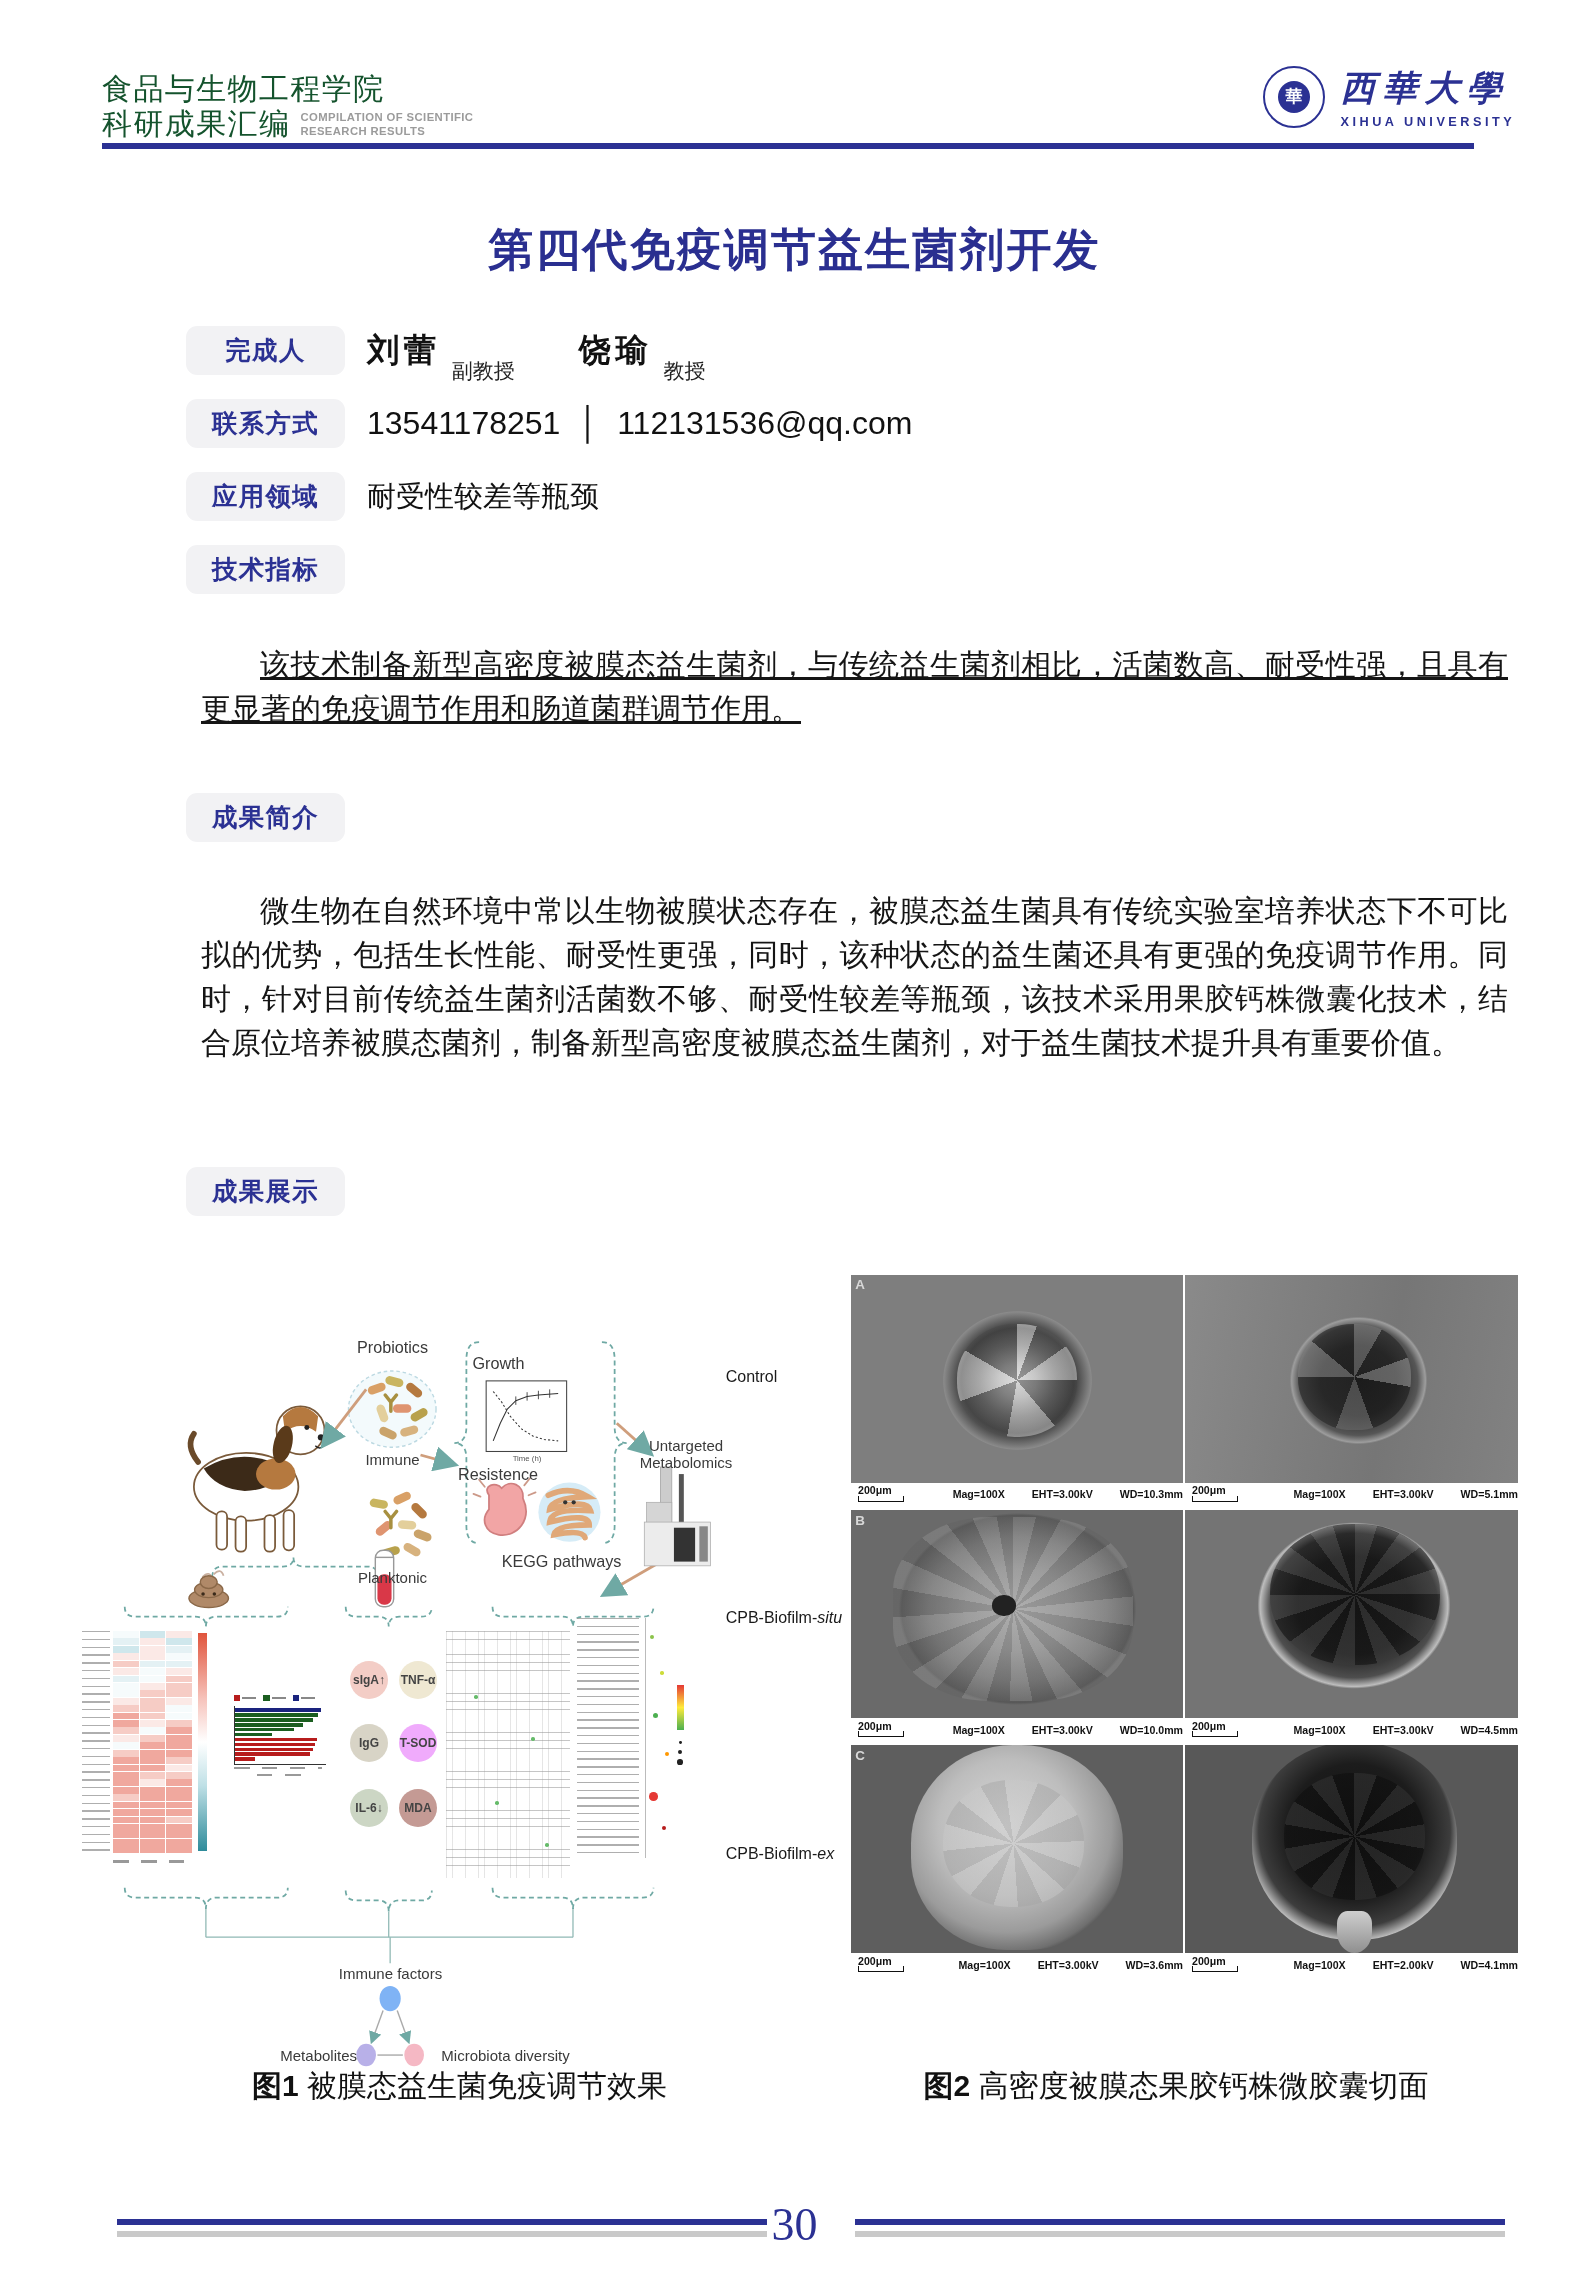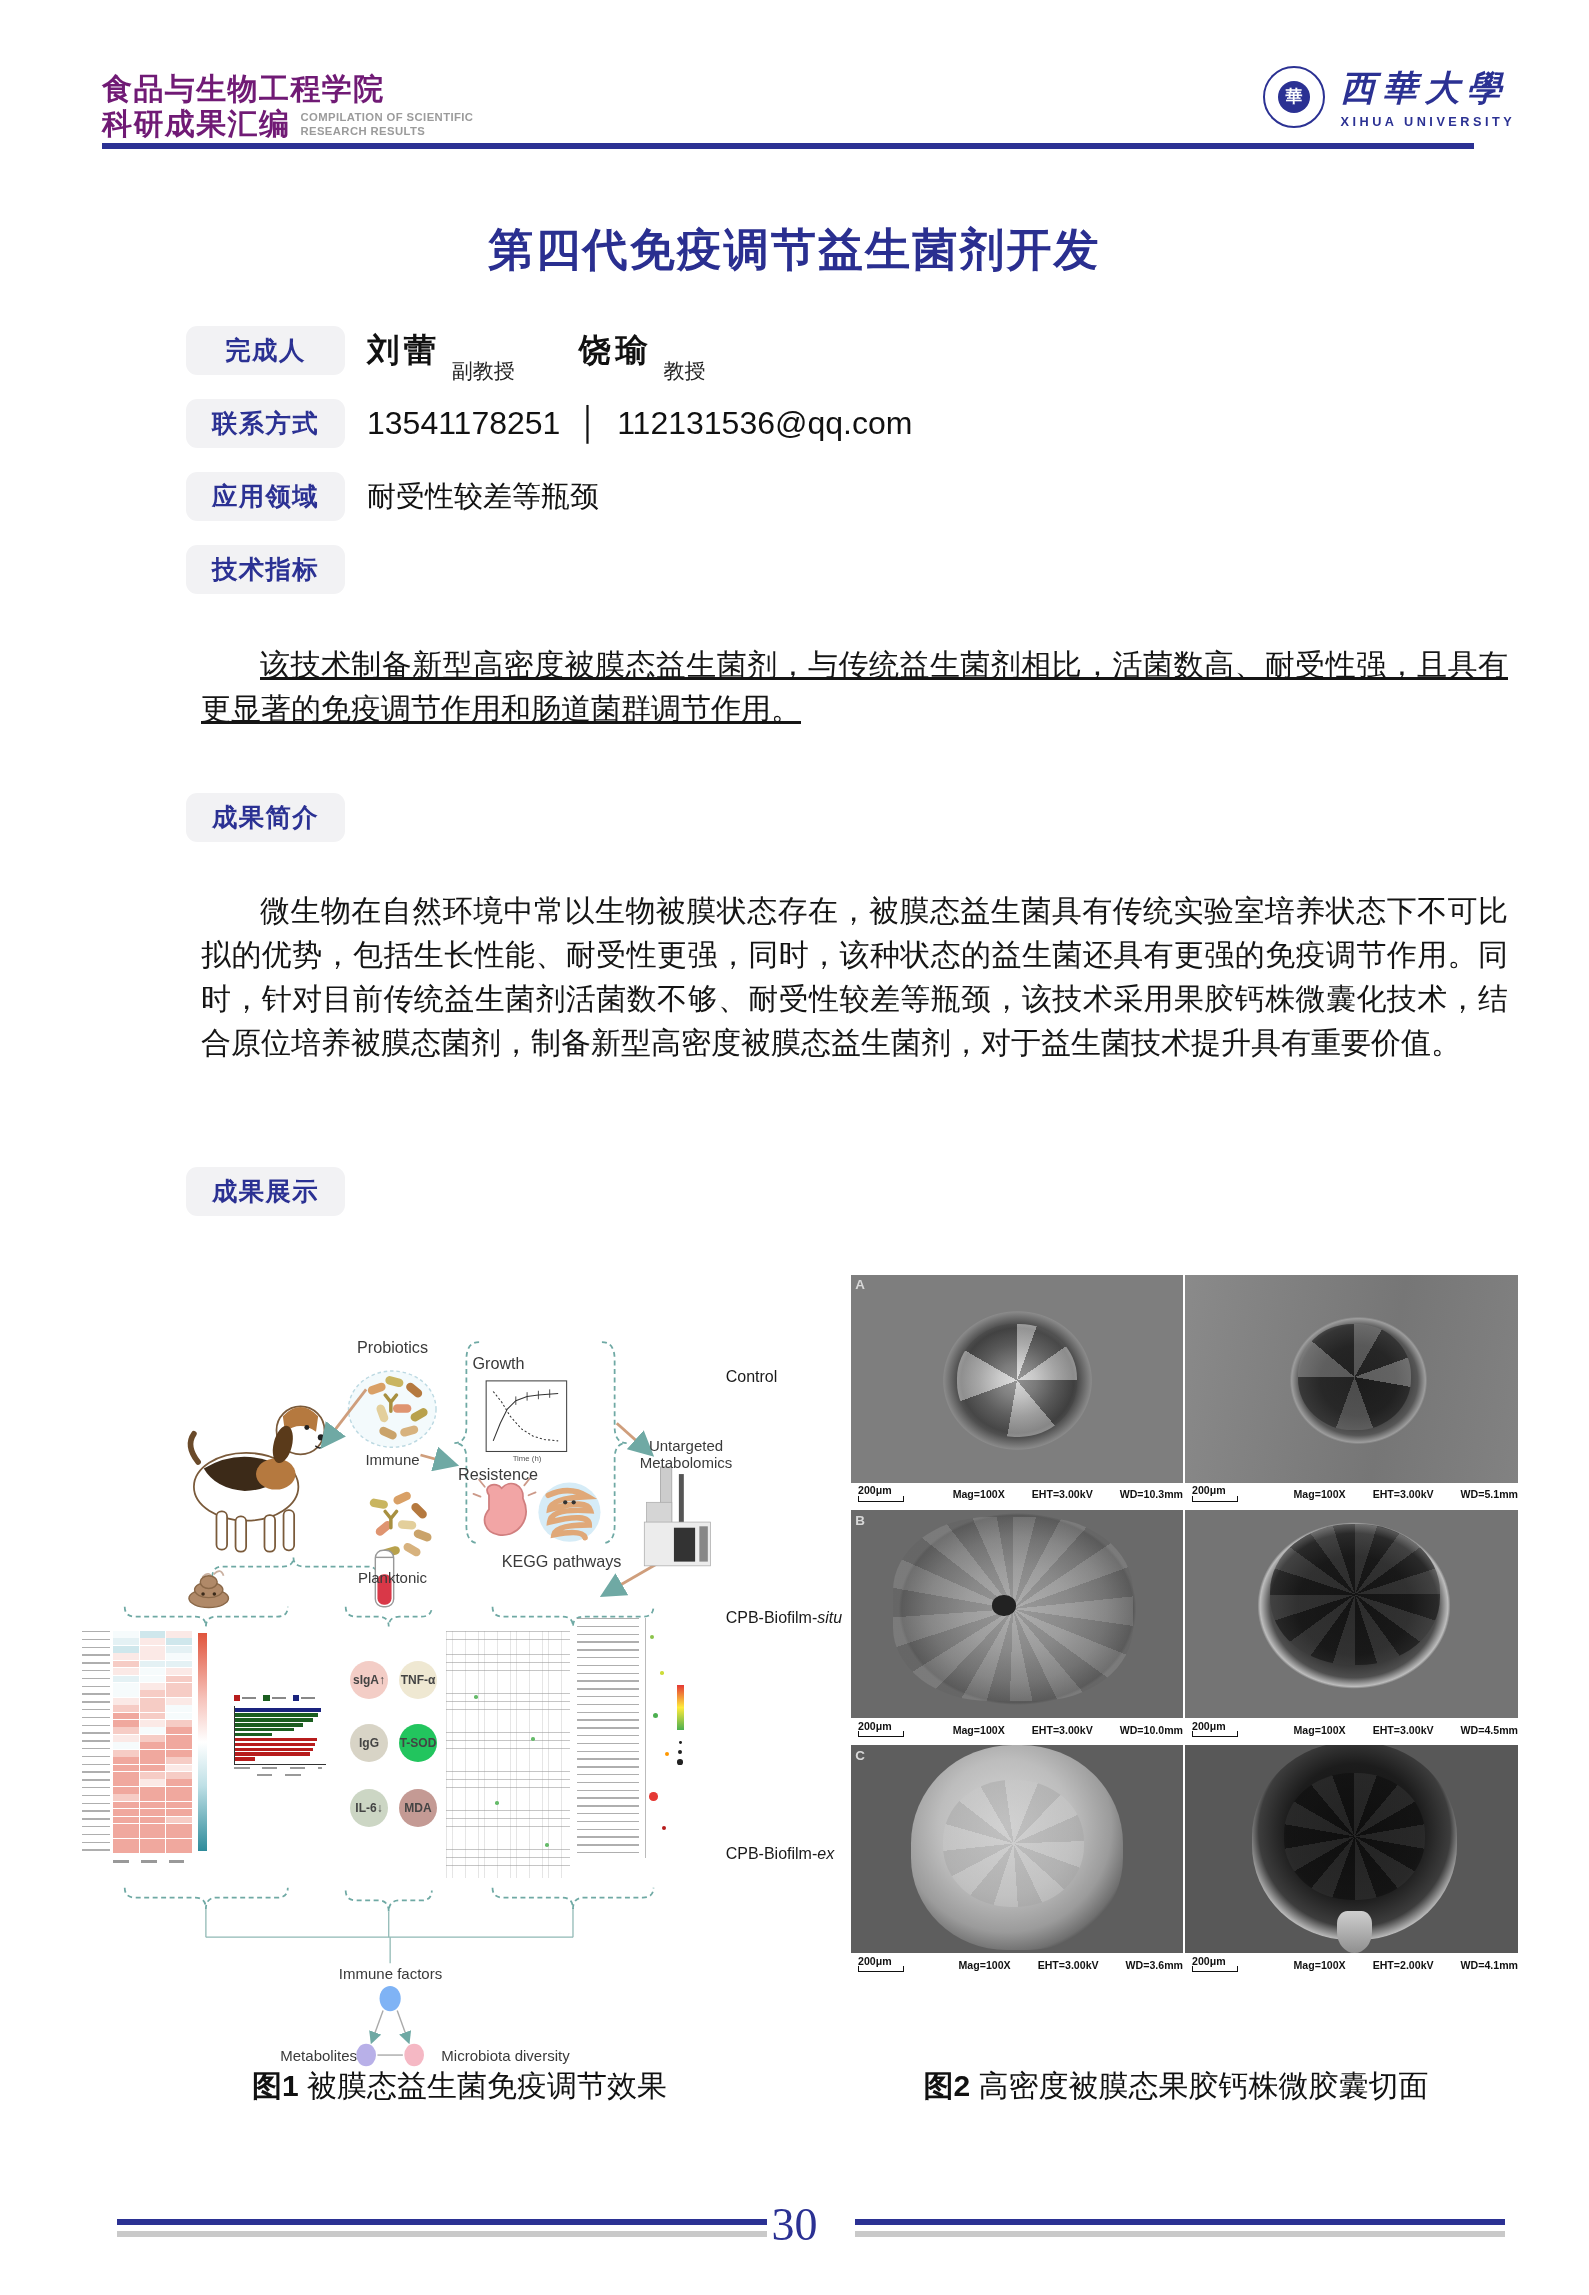--- a/index.html
+++ b/index.html
@@ -1,21 +1,21 @@
 <!DOCTYPE html>
 <html style="font-size:11.3px"><head>
 <meta charset="utf-8">
 <style>
   html,body{margin:0;padding:0;}
   body{width:1589px;height:2295px;position:relative;background:#ffffff;
        font-family:"Liberation Sans","DejaVu Sans",sans-serif;color:#151515;}
   .abs{position:absolute;}
 
   
-  .org-cn{font-weight:bold;color:#701a75;font-size:30px;line-height:35px;letter-spacing:1.4px;}
+  .org-cn{font-weight:normal;color:#14532d;font-size:30px;line-height:35px;letter-spacing:1.4px;}
   .org-en{color:#9b9b9b;font-size:11.3px;line-height:13.4px;font-weight:bold;letter-spacing:0.4px;}
   .hdr-row{display:flex;align-items:flex-end;gap:10px;}
   .rule{background:#2b3193;height:5.7px;}
   .seal{width:58px;height:58px;border:2.1px solid #2b3193;border-radius:50%;display:flex;align-items:center;justify-content:center;background:#fff;}
   .seal-inner{width:32.5px;height:32.5px;border-radius:50%;background:#2b3193;color:#fff;display:flex;align-items:center;justify-content:center;
               font-family:"Liberation Serif","DejaVu Serif",serif;font-size:17px;font-weight:bold;}
   .univ-cn{font-family:"Liberation Serif","DejaVu Serif",serif;font-style:italic;font-weight:bold;
            color:#2b3193;font-size:35px;letter-spacing:7px;}
   .univ-en{color:#2b3193;font-size:12.7px;font-weight:bold;letter-spacing:3.5px;margin-top:2.8px;}
 
@@ -408,21 +408,21 @@
       <div class="bar" style="width:75px;background:#b71c1c;"></div>
       <div class="bar" style="width:20px;background:#b71c1c;"></div>
     </div>
     <div class="microtext-h" style="width:88px;height:2.1px;margin-top:2.8px;"></div>
     <div class="microtext-h" style="width:49px;height:2.1px;margin:4.2px auto 0;"></div>
   </div>
 
   <div class="marker-circle" style="left:286px;top:351px;background:#f3cdc6;">sIgA↑</div>
   <div class="marker-circle" style="left:335px;top:351px;background:#efe8d2;">TNF-α</div>
   <div class="marker-circle" style="left:286px;top:414px;background:#d8d4c6;">IgG</div>
-  <div class="marker-circle" style="left:335px;top:414px;background:#22c55e;">T-SOD</div>
+  <div class="marker-circle" style="left:335px;top:414px;background:#f0abfc;">T-SOD</div>
   <div class="marker-circle" style="left:286px;top:479px;background:#ccd6c4;">IL-6↓</div>
   <div class="marker-circle" style="left:335px;top:479px;background:#c49a94;">MDA</div>
 
   <div class="abs kegg-map" style="left:382px;top:321px;width:124px;height:247px;">
     <span class="dot" style="left:28px;top:64px;width:3.5px;height:3.5px;background:#66bb6a;"></span>
     <span class="dot" style="left:85px;top:106px;width:3.5px;height:3.5px;background:#66bb6a;"></span>
     <span class="dot" style="left:49px;top:170px;width:3.5px;height:3.5px;background:#66bb6a;"></span>
     <span class="dot" style="left:99px;top:212px;width:3.5px;height:3.5px;background:#66bb6a;"></span>
   </div>
   <div class="abs" style="left:513px;top:304px;width:113px;height:254px;">

